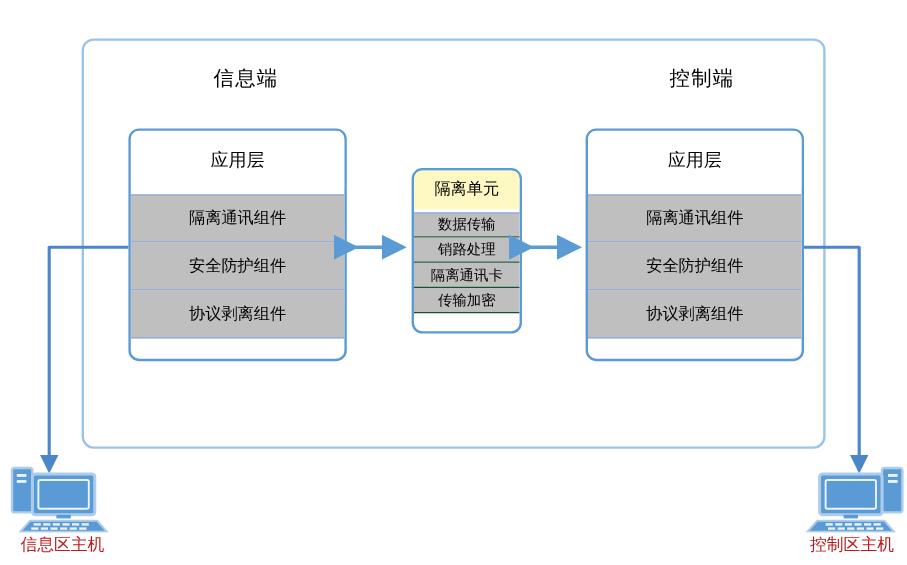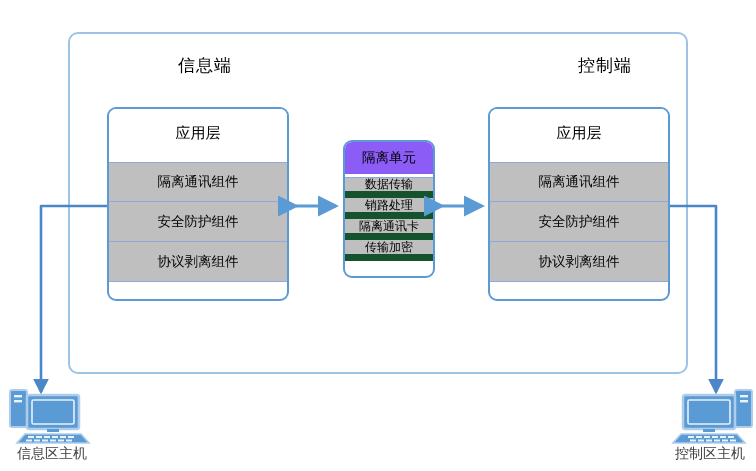--- a/index.html
+++ b/index.html
@@ -27,21 +27,21 @@
   
   .zone-title{
     position:absolute;
     font-size:17px;
     color:#000000;
     letter-spacing:1px;
     white-space:nowrap;
     text-align:center;
   }
   #title-info{left:120px;top:54px;width:170px;}
-  #title-ctrl{left:520px;top:54px;width:170px;}
+  #title-ctrl{left:500px;top:54px;width:170px;}
 
   
   .stack{
     position:absolute;
     box-sizing:border-box;
     border:2px solid #5B9BD5;
     border-radius:9px;
     background:#ffffff;
     overflow:hidden;
   }
@@ -74,44 +74,44 @@
     box-sizing:border-box;
     border:2px solid #5B9BD5;
     border-radius:9px;
     background:#ffffff;
     overflow:hidden;
   }
   #unit-box .unit-head{
     height:32px;
     display:flex;align-items:center;justify-content:center;
     font-size:13.5px;color:#000;
-    background:#8b5cf6;
+    background:#fef9c3;
   }
   .unit-rows{margin-top:3px;}
   .unit-row{
     height:21px;
     display:flex;align-items:center;justify-content:center;
     font-size:12px;color:#000;
     background:#BFBFBF;
-    border-bottom:7px solid #14532d;
+    border-bottom:1px solid #14532d;
     box-sizing:border-box;
   }
   .unit-row:first-child{border-top:1px solid #8EA9DB;}
 
   
   #wires{position:absolute;left:0;top:0;width:756px;height:471px;pointer-events:none;}
 
   
   .host{position:absolute;width:96px;}
   #host-left{left:4px;top:382px;}
   #host-right{left:662px;top:382px;}
   .host-label{
     text-align:center;
     font-size:14px;
-    color:#404040;
+    color:#b91c1c;
     margin-top:1px;
     white-space:nowrap;
   }
   .host-art{width:96px;height:62px;display:block;}
 </style>
 </head>
 <body>
 
 <div id="stage">
 

